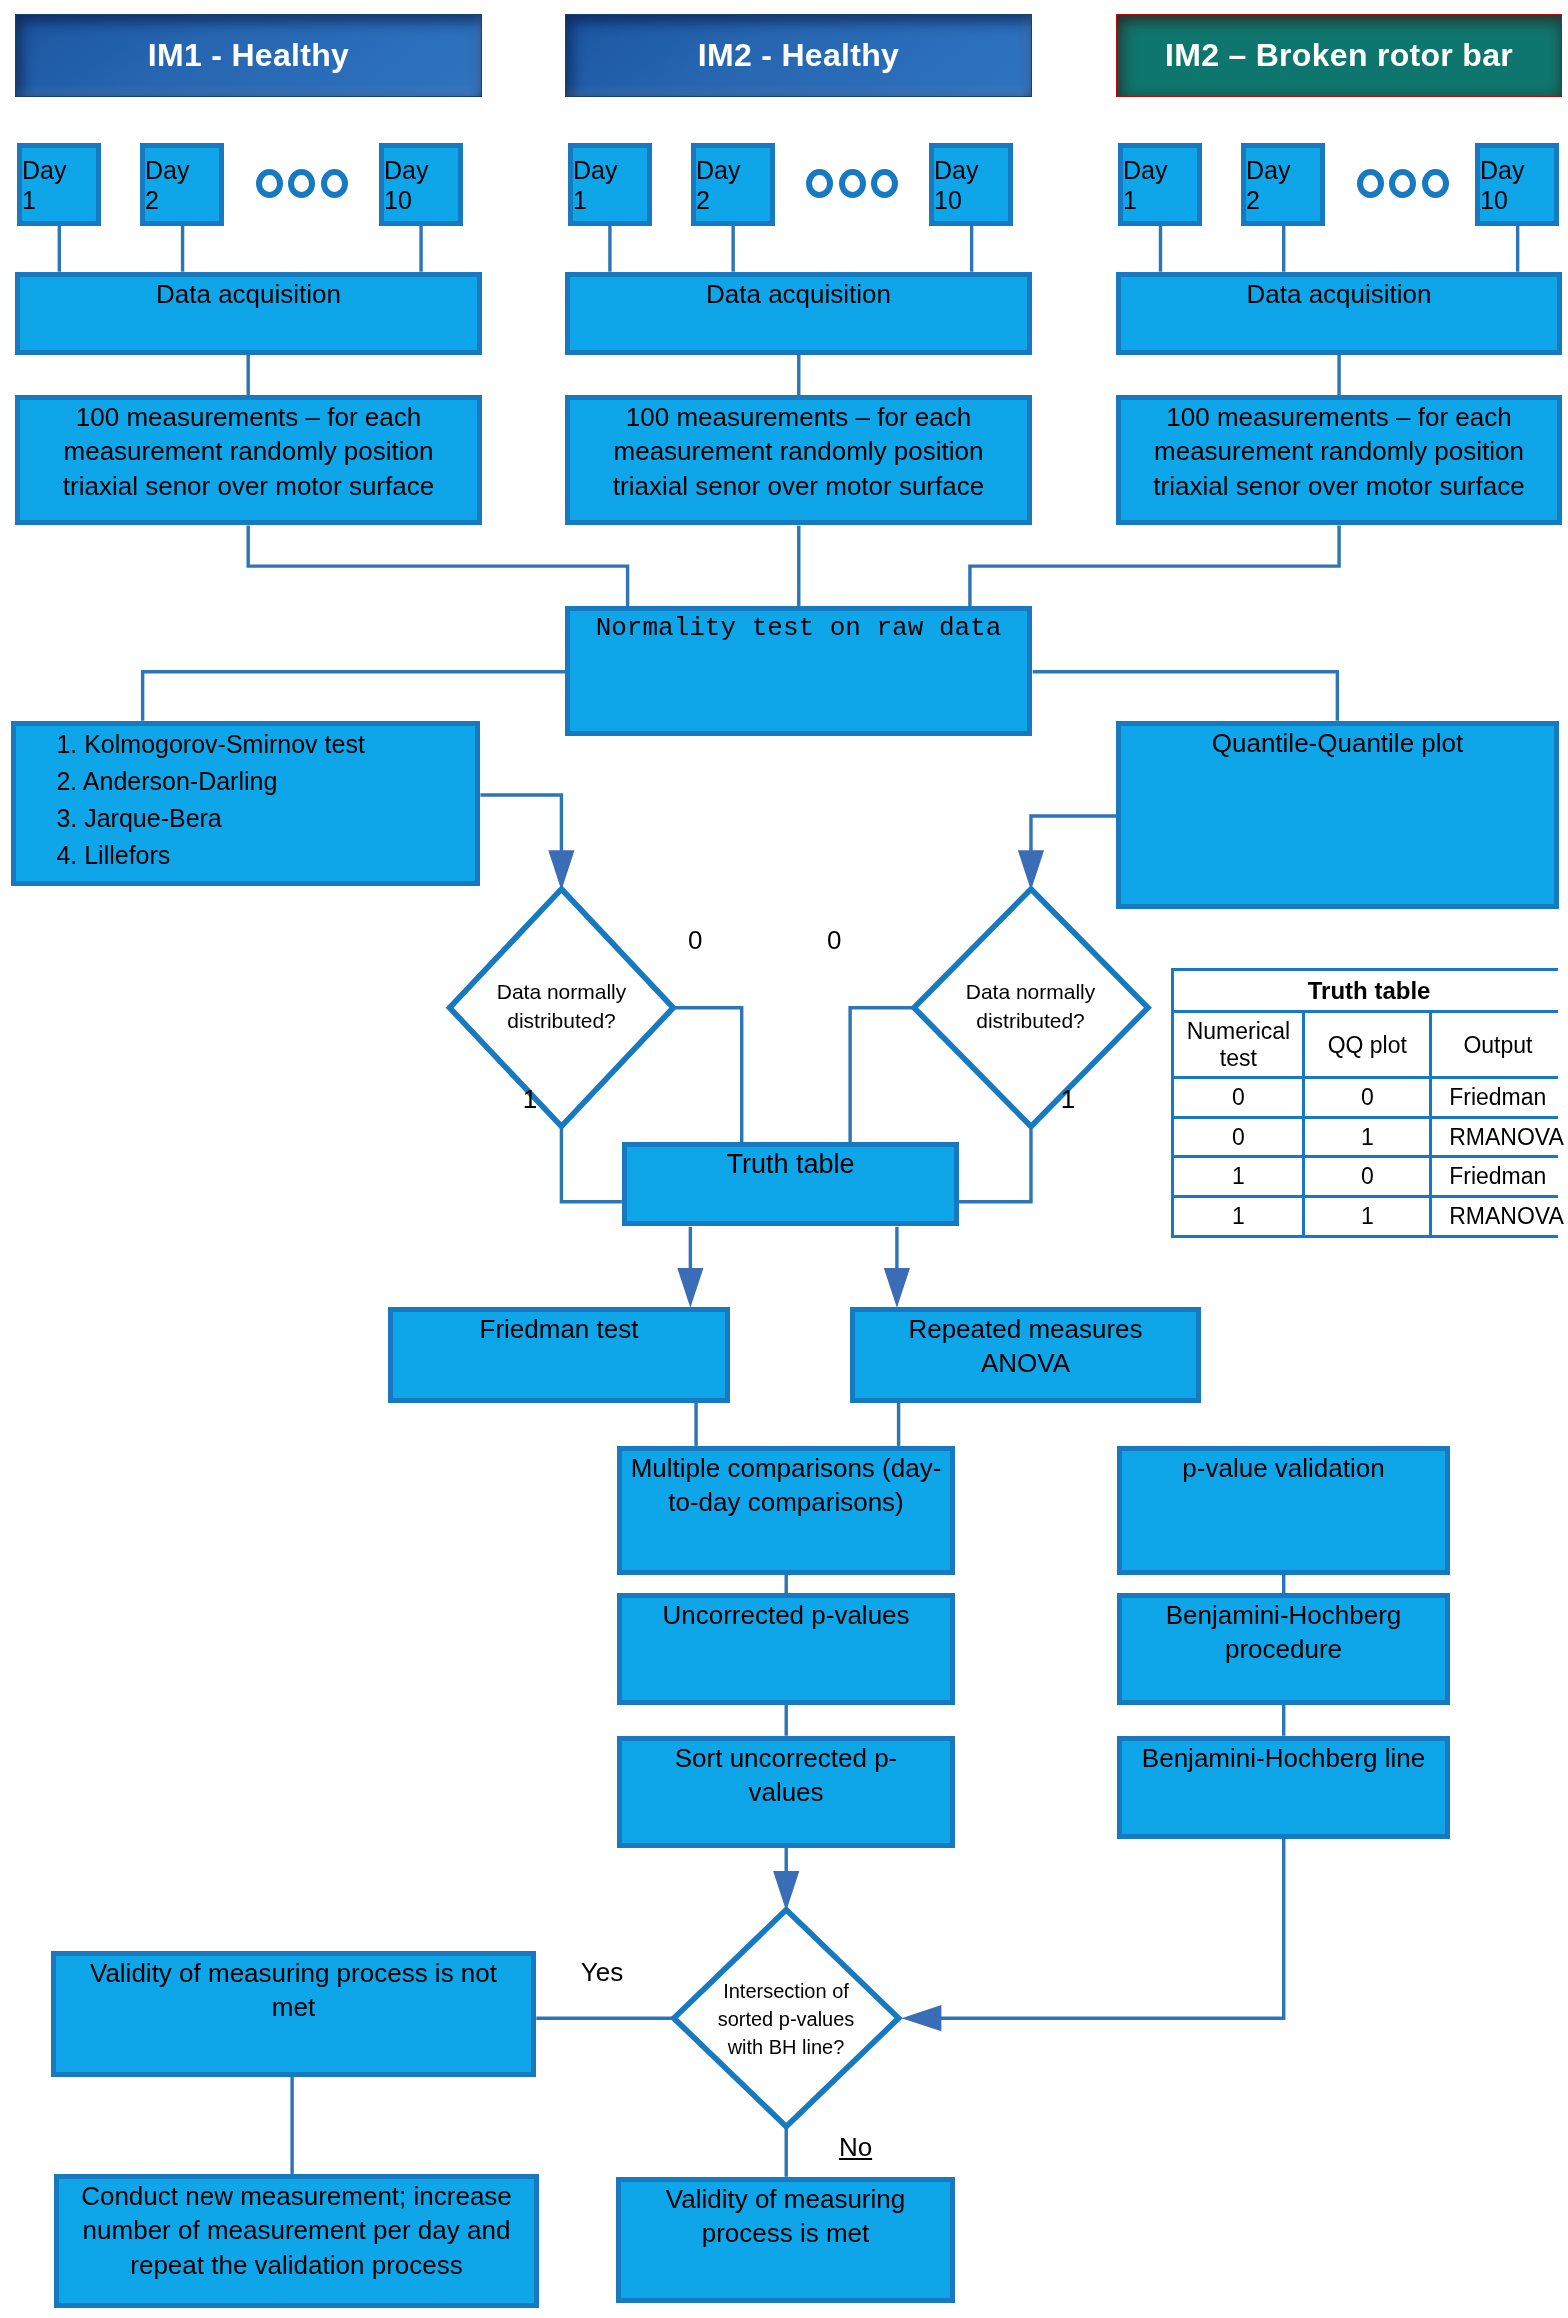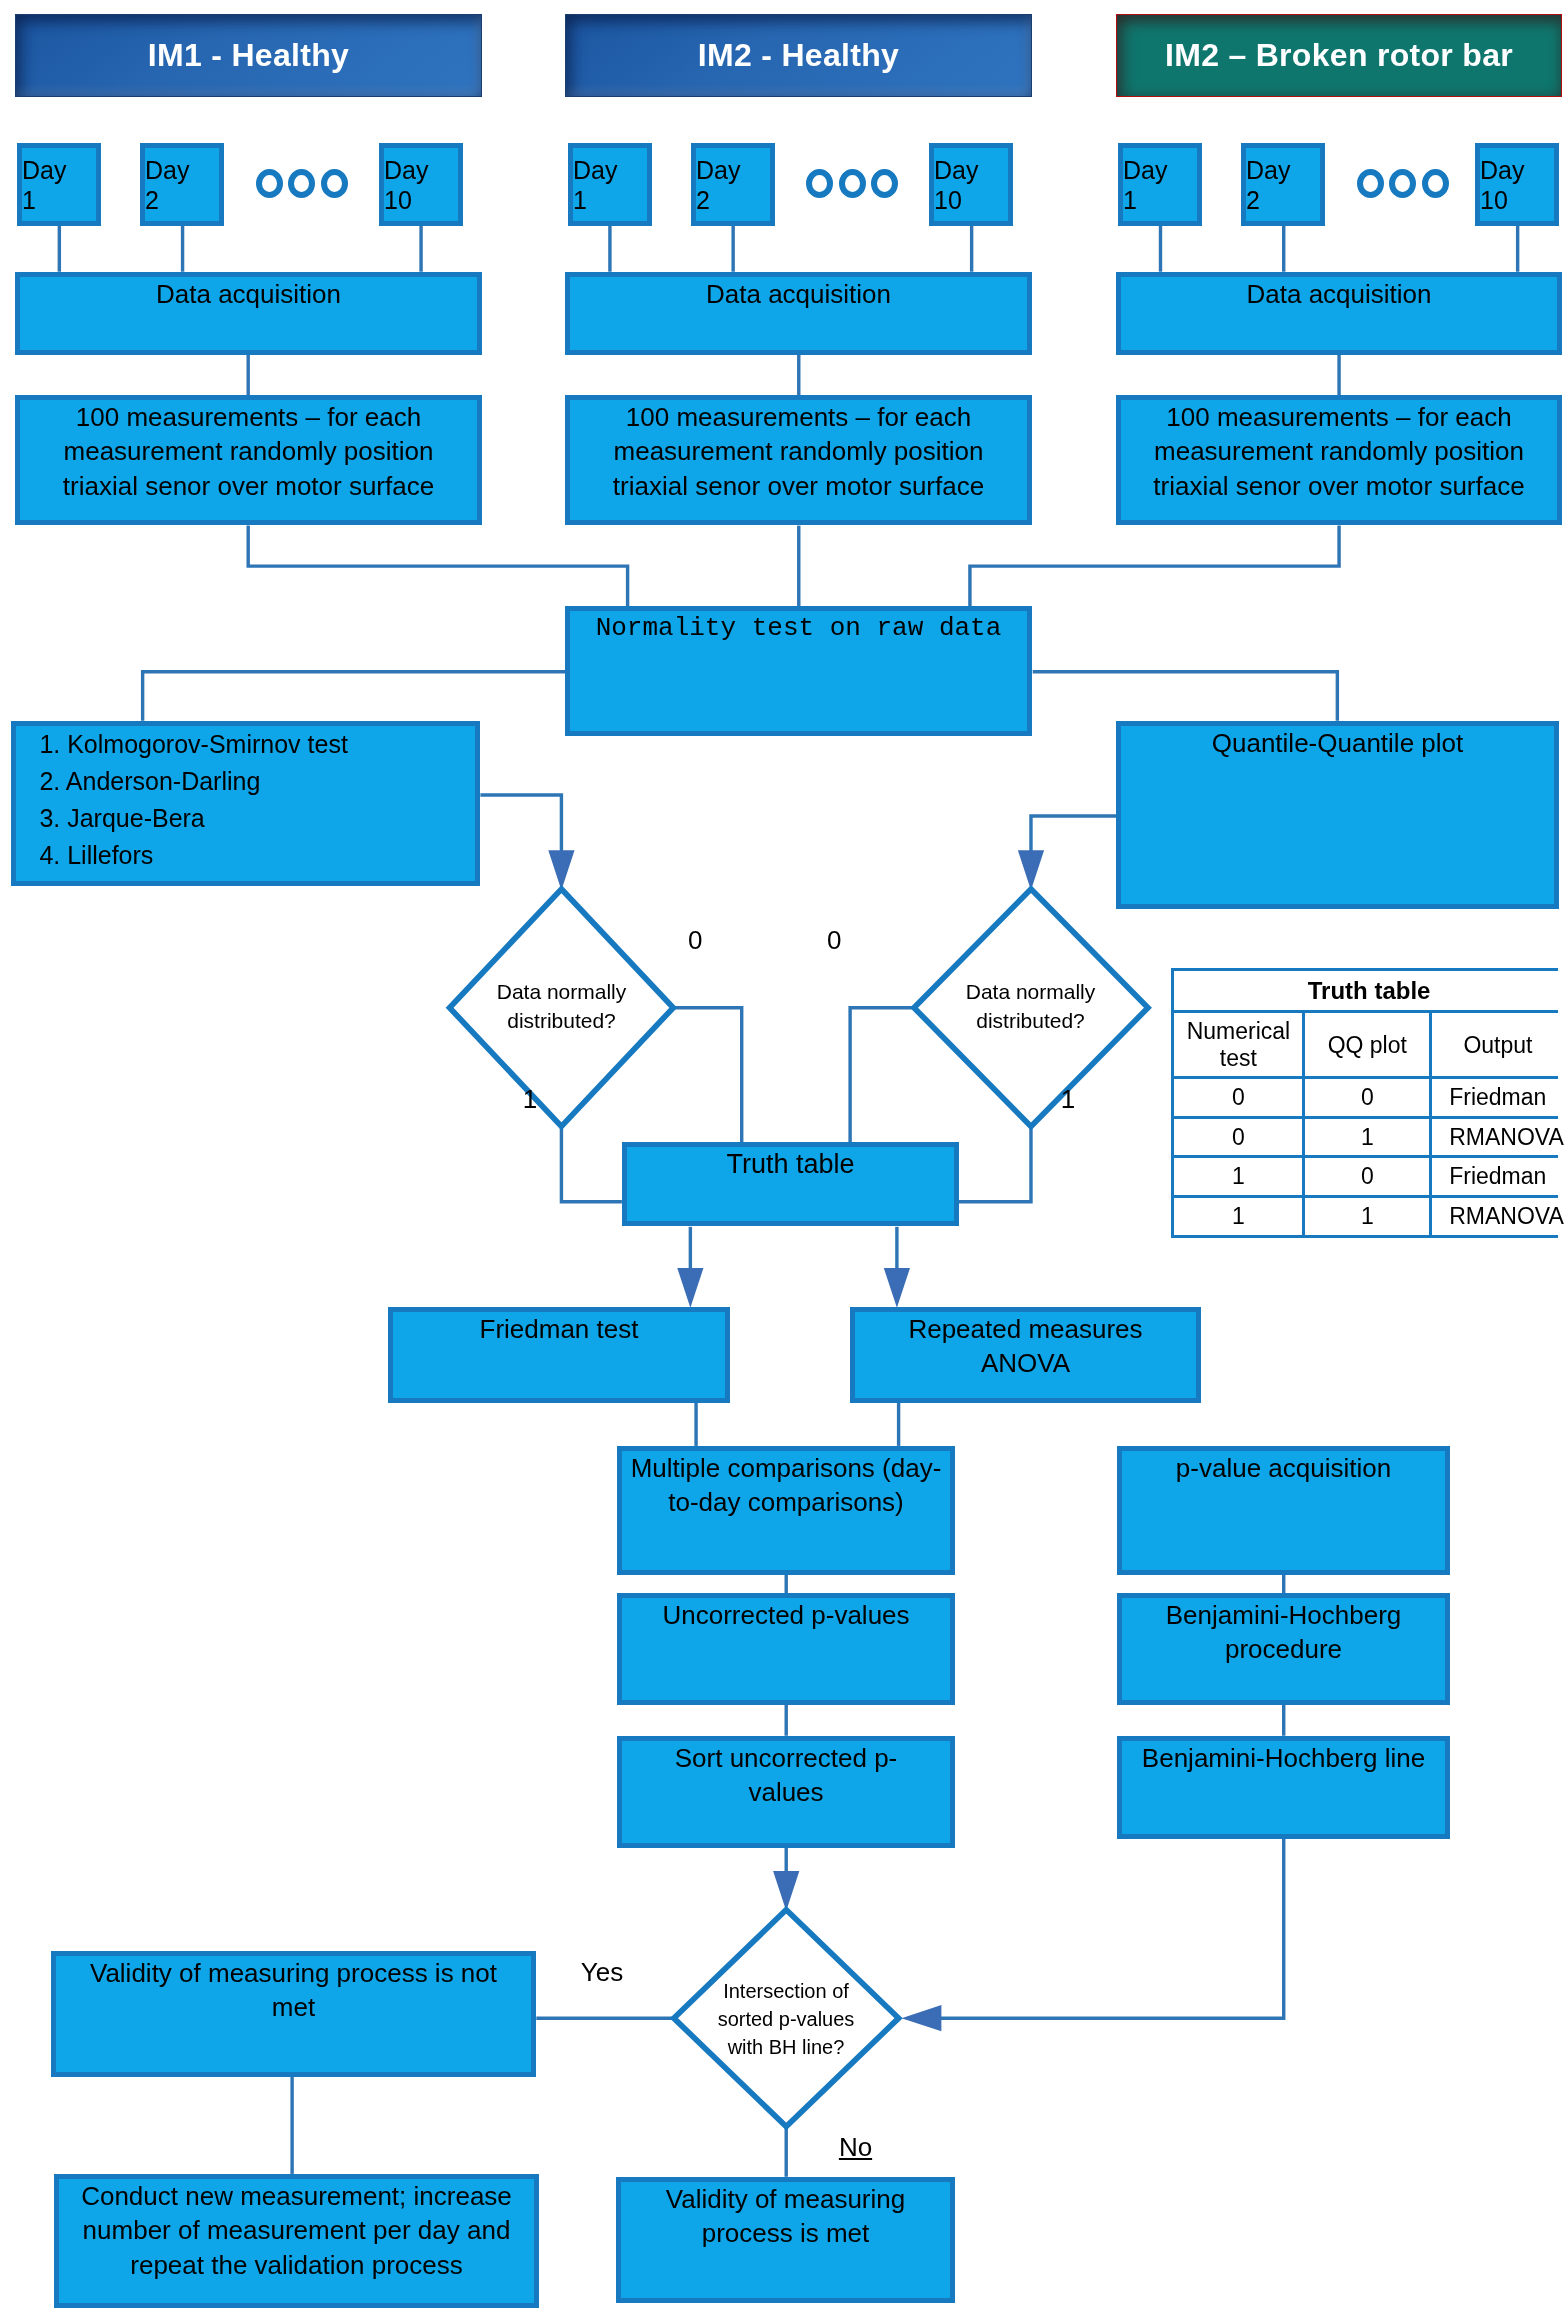--- a/index.html
+++ b/index.html
@@ -166,21 +166,21 @@
     <span class="inner" style="max-width:422px;">100 measurements – for each measurement randomly position triaxial senor over motor surface</span>
   </div>
   <div class="pbox" style="left:1116px;top:395px;width:446px;height:130px;">
     <span class="inner" style="max-width:422px;">100 measurements – for each measurement randomly position triaxial senor over motor surface</span>
   </div>
 
   <div class="pbox" style="left:565px;top:606px;width:467px;height:130px;font-family:Liberation Mono, monospace;">
     <span>Normality test on raw data</span>
   </div>
 
-  <div class="pbox listbox" style="left:11.4px;top:721px;width:469px;height:165px;padding-left:23px;">
+  <div class="pbox listbox" style="left:11.4px;top:721px;width:469px;height:165px;padding-left:40px;">
     <span class="inner">
       <span class="inner">1. Kolmogorov-Smirnov test</span>
       <span class="inner">2. Anderson-Darling</span>
       <span class="inner">3. Jarque-Bera</span>
       <span class="inner">4. Lillefors</span>
     </span>
   </div>
 
   <div class="pbox" style="left:1116px;top:721px;width:443px;height:188px;">
     <span>Quantile-Quantile plot</span>
@@ -237,21 +237,21 @@
     <span class="inner" style="max-width:319px;">Multiple comparisons (day-to-day comparisons)</span>
   </div>
   <div class="pbox" style="left:617px;top:1593px;width:338px;height:112px;">
     <span>Uncorrected p-values</span>
   </div>
   <div class="pbox" style="left:617px;top:1736px;width:338px;height:112px;">
     <span class="inner" style="max-width:228px;">Sort uncorrected p-values</span>
   </div>
 
   <div class="pbox" style="left:1117px;top:1446px;width:333px;height:129px;">
-    <span>p-value acquisition</span>
+    <span>p-value validation</span>
   </div>
   <div class="pbox" style="left:1117px;top:1593px;width:333px;height:112px;">
     <span class="inner" style="max-width:262px;">Benjamini-Hochberg procedure</span>
   </div>
   <div class="pbox" style="left:1117px;top:1736px;width:333px;height:103px;">
     <span class="inner" style="max-width:319px;">Benjamini-Hochberg line</span>
   </div>
 
   <div class="pbox" style="left:51px;top:1951px;width:485px;height:126px;">
     <span class="inner" style="max-width:451px;">Validity of measuring process is not met</span>

